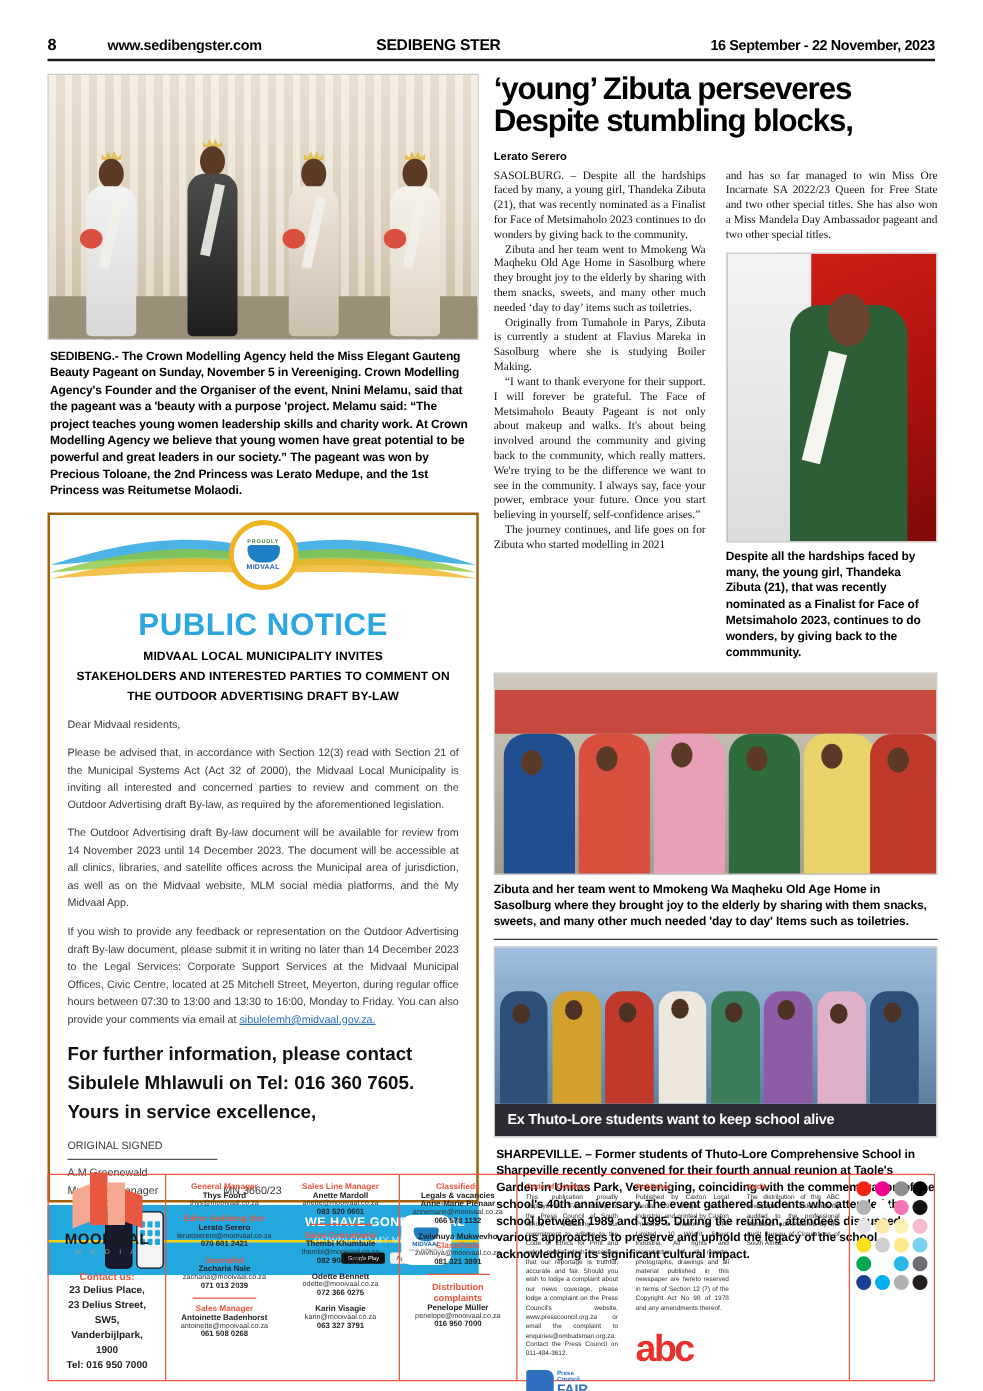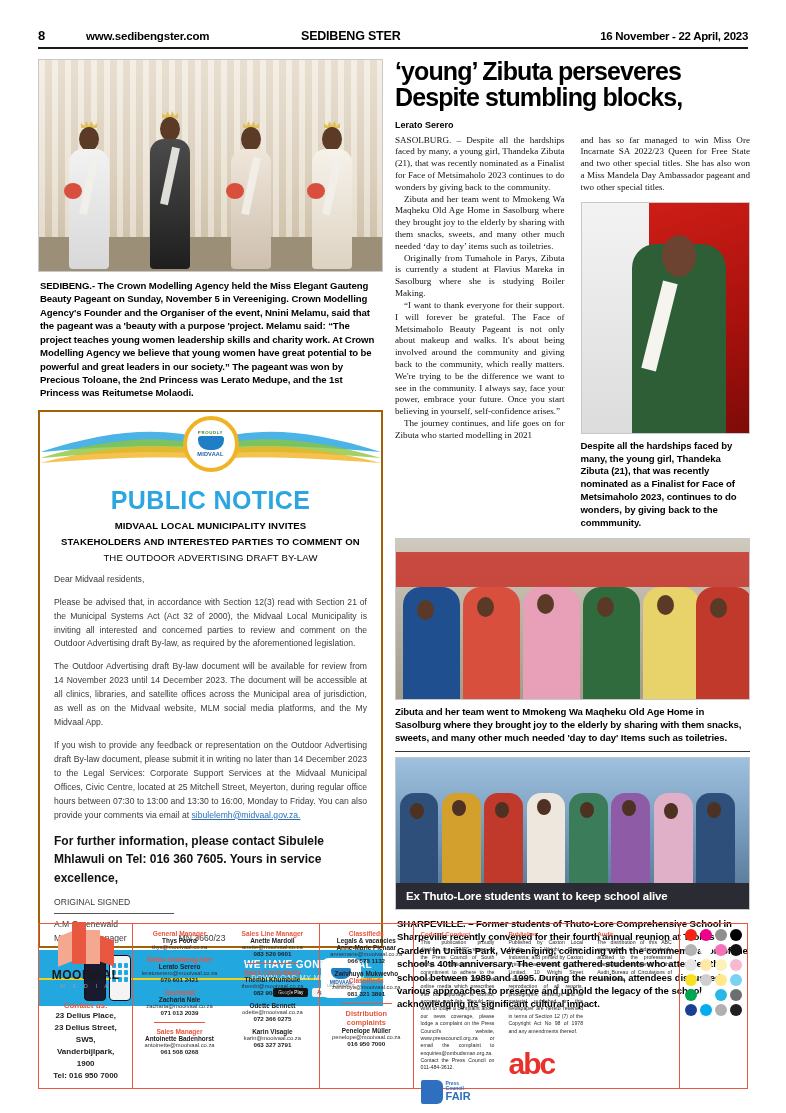--- a/index.html
+++ b/index.html
@@ -104,27 +104,27 @@
     background: #fff; border: 4px solid #f0b323;
     display:flex; flex-direction:column; align-items:center; justify-content:center;
   }
   .mid-logo .arc { font-size: 4.4px; font-weight: 700; color:#3b7d3b; letter-spacing: .6px; }
   .mid-logo .mark { width: 26px; height: 14px; background:#1f7fc4; border-radius: 3px 3px 10px 10px; margin: 1px 0; }
   .mid-logo .nm { font-size: 5.6px; font-weight: 700; color:#1f5fa9; letter-spacing:.2px; }
 
   .pn-title { text-align:center; color:#2ba6e0; font-size: 25px; font-weight:700; letter-spacing:.4px; margin-top:-4px; }
   .pn-sub { text-align:center; font-size: 9.6px; font-weight:700; letter-spacing:.1px; margin-top:5px; }
   .pn-sub2 { text-align:center; font-size: 9.6px; font-weight:700; letter-spacing:.1px; margin-top:5px; }
-  .pn-sub3 { text-align:center; font-size: 9.6px; font-weight:400; letter-spacing:.1px; margin-top:5px; margin-bottom:10px;}
+  .pn-sub3 { text-align:center; font-size: 9.6px; font-weight:700; letter-spacing:.1px; margin-top:5px; margin-bottom:10px;}
 
   .pn-body { padding: 0 14px; }
   .pn-body p { font-size: 8.6px; line-height: 1.62; color:#3a3a3a; text-align: justify; margin-bottom: 9px; }
   .pn-body p.lead { text-align:left; }
   .pn-link { color:#2b6fb8; text-decoration: underline; }
-  .pn-bold { font-weight: 700; color:#111; font-size: 12px; line-height:1.55; margin-bottom:9px; }
+  .pn-bold { font-weight: 700; color:#111; font-size: 15px; line-height:1.55; margin-bottom:9px; }
   .pn-sign { font-size: 8.6px; color:#3a3a3a; line-height:1.6; }
   .pn-hr { width: 120px; border-top: 1px solid #555; margin: 3px 0 4px; }
   .pn-signrow { display:flex; }
   .pn-signrow .mn { margin-left: 52px; }
   .pn-footline { color:#2ba6e0; font-size: 7.2px; text-align:center; padding: 6px 0 6px; }
 
   
   .digital { margin-top: 2px; height: 56px; background:#22a7df; position:relative; overflow:hidden; }
   .digital .ylines { position:absolute; left:0; right:0; top:50%; height:2px; background:#f5d116; }
   .dg-phones { position:absolute; left:46px; top:5px; display:flex; gap:3px; }
@@ -138,21 +138,21 @@
   .dg-stores { display:flex; gap:4px; justify-content:center; margin-top:6px; }
   .dg-store { background:#111; color:#fff; font-size:4.6px; padding:2px 5px; border-radius:2px; }
   .dg-store.light { background:#f0f0f0; color:#222; }
   .dg-logo { position:absolute; right:22px; top:8px; width:40px; height:40px; background:#fff; border-radius:8px;
     display:flex; flex-direction:column; align-items:center; justify-content:center; }
   .dg-logo .mk { width:20px; height:11px; background:#1f7fc4; border-radius:2px 2px 8px 8px; }
   .dg-logo .nm { font-size:5px; font-weight:700; color:#1f5fa9; }
   .dg-logo .tg { font-size:2.6px; color:#666; }
 
   
-  .footer { position:absolute; left:38px; right:38px; bottom:24px; border:1.5px solid #e8573f; height:166px; display:flex; }
+  .footer { position:absolute; left:38px; right:38px; bottom:8px; border:1.5px solid #e8573f; height:166px; display:flex; }
   .fcell { padding:6px 7px; }
   .f-div { border-left:1.5px solid #e8573f; }
 
   .moo-logo-wrap { width:118px; display:flex; flex-direction:column; align-items:center; padding-top:10px; }
   .moo-mark { width:56px; height:44px; position:relative; }
   .moo-mark i { position:absolute; bottom:0; width:14px; background:#e8573f; }
   .moo-name { font-size:12px; font-weight:700; letter-spacing:.5px; margin-top:4px; color:#1a1a1a; }
   .moo-media { font-size:5.6px; letter-spacing:3px; color:#9a9a9a; margin-top:1px; }
   .contact-us { margin-top:12px; text-align:center; }
   .contact-us .ch { color:#e8573f; font-size:8px; font-weight:700; }
@@ -182,21 +182,21 @@
 </style>
 </head>
 <body>
 
 <div class="page">
 
   <div class="masthead">
     <div class="mh-page-no">8</div>
     <div class="mh-url">www.sedibengster.com</div>
     <div class="mh-title">SEDIBENG STER</div>
-    <div class="mh-date">16 November - 22 April, 2023</div>
+    <div class="mh-date">16 September - 22 November, 2023</div>
   </div>
 
   <div class="cols">
 
     <div class="col-left">
 
       <div class="photo">
         <div class="ph-pageant">
           <div class="backdrop"></div>
           <div class="floor"></div>

